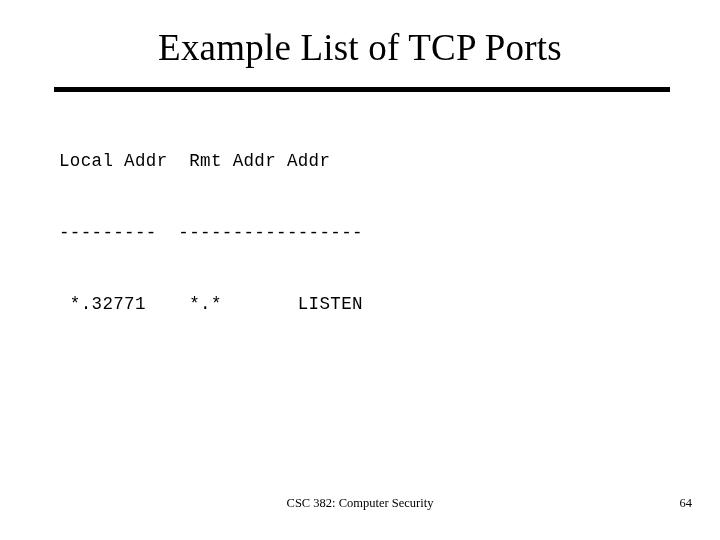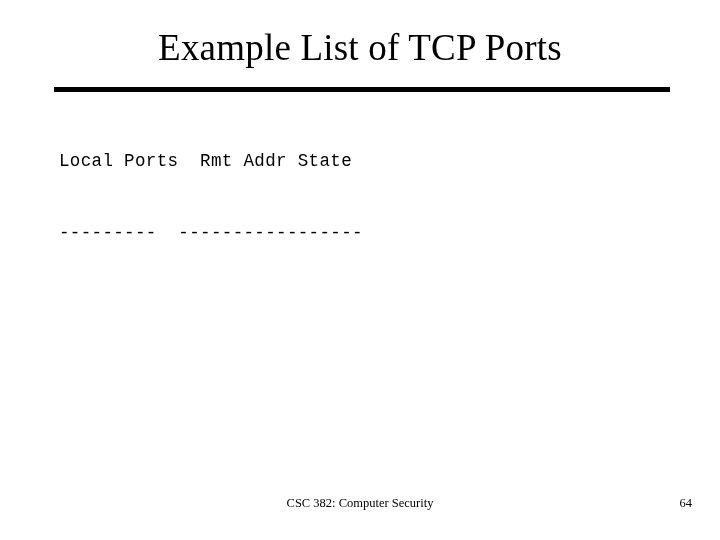--- a/index.html
+++ b/index.html
@@ -103,22 +103,23 @@
 </head>
 <body>
 
 <div class="slide">
 
   <div class="slide-title">Example List of TCP Ports</div>
 
   <div class="title-rule"></div>
 
   <div class="console-block">
-    <span class="console-line">Local Ports  Rmt Addr State</span>
+    <span class="console-line">Local Addr  Rmt Addr Addr</span>
     <span class="console-line">---------  -----------------</span>
+    <span class="console-line"> *.32771    *.*       LISTEN</span>
     
     
     
     
     
     
     
     
     
     

